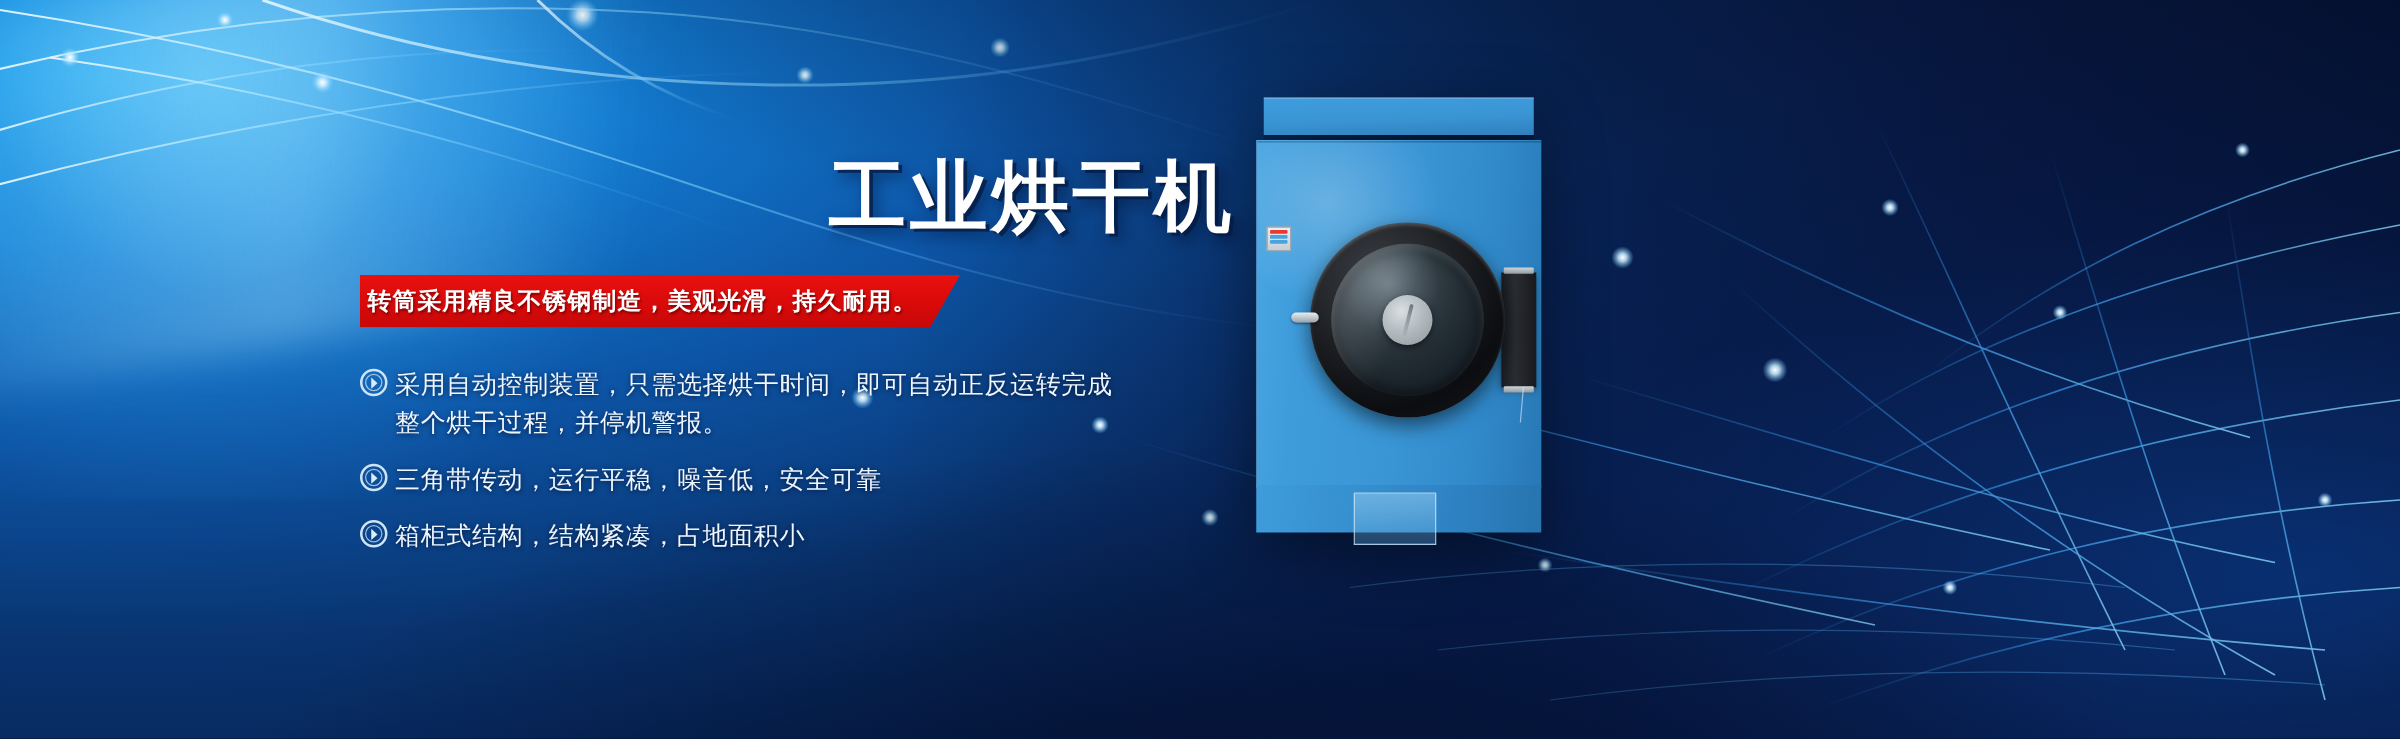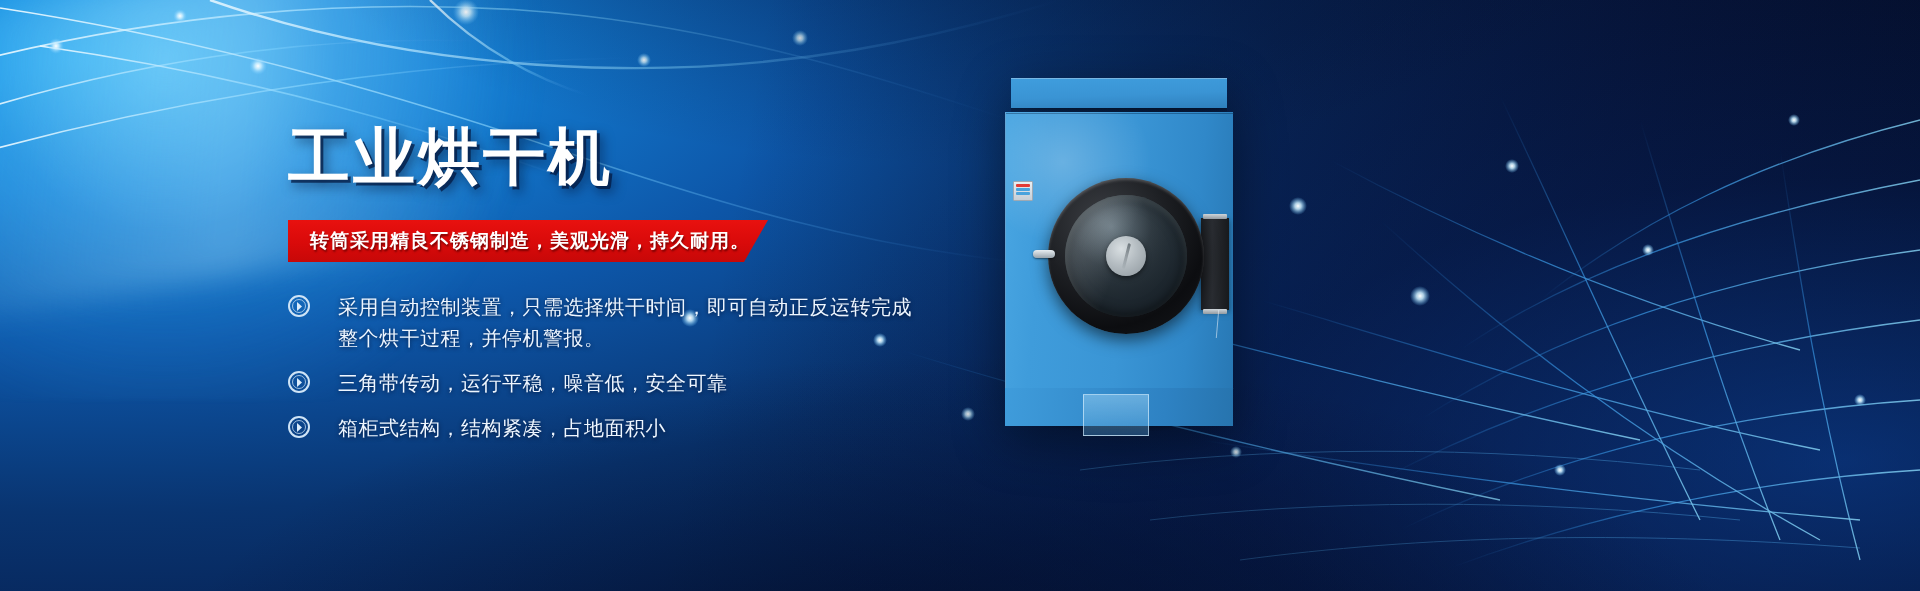--- a/index.html
+++ b/index.html
@@ -153,41 +153,42 @@
   
   .content{ position:absolute; left:288px; top:126px; width:700px; }
 
   .title{
     font-size:62px; font-weight:700; color:#ffffff;
     letter-spacing:3px; line-height:1;
     text-shadow:
       3px 3px 0 rgba(4,26,66,.75),
       5px 6px 12px rgba(0,10,36,.55);
     font-family:"DejaVu Sans","Liberation Sans",sans-serif;
+    text-align:right;
   }
 
   .redwrap{ position:relative; margin-top:32px; height:42px; width:480px; }
   .redbar{
     position:absolute; inset:0;
     background:linear-gradient(180deg,#e8110f 0%,#d90a0a 55%,#c70808 100%);
     clip-path:polygon(0 0, 100% 0, calc(100% - 24px) 100%, 0 100%);
     box-shadow:0 3px 10px rgba(0,0,0,.35);
   }
   .redtext{
-    position:absolute; left:22px; top:0; height:42px;
+    position:absolute; left:6px; top:0; height:42px;
     display:flex; align-items:center;
     color:#ffffff; font-size:19px; font-weight:700; letter-spacing:1px;
     text-shadow:1px 2px 2px rgba(90,0,0,.75);
     font-family:"DejaVu Sans","Liberation Sans",sans-serif;
     white-space:nowrap;
   }
 
   .bullets{ margin-top:30px; }
   .bullet{
-    display:flex; align-items:flex-start; gap:28px;
+    display:flex; align-items:flex-start; gap:6px;
     margin-bottom:14px;
   }
   .b-icon{
     flex:0 0 auto; width:22px; height:22px; margin-top:3px;
     border:2px solid #cfe4f6; border-radius:50%;
     display:flex; align-items:center; justify-content:center;
     position:relative;
   }
   .b-icon:before{
     content:""; position:absolute; inset:2px; border:1px solid rgba(207,228,246,.75);

